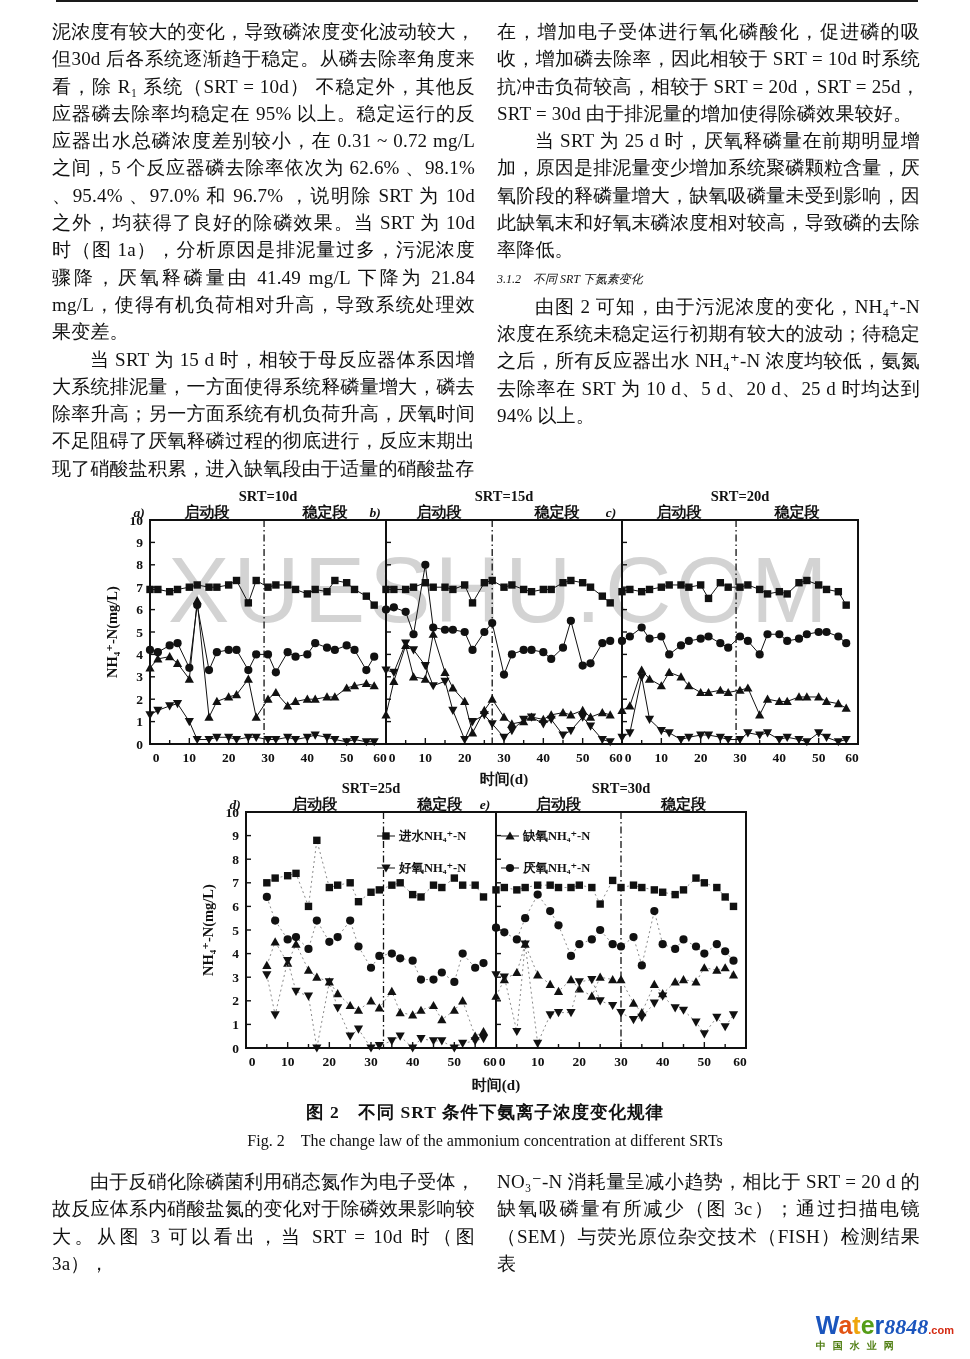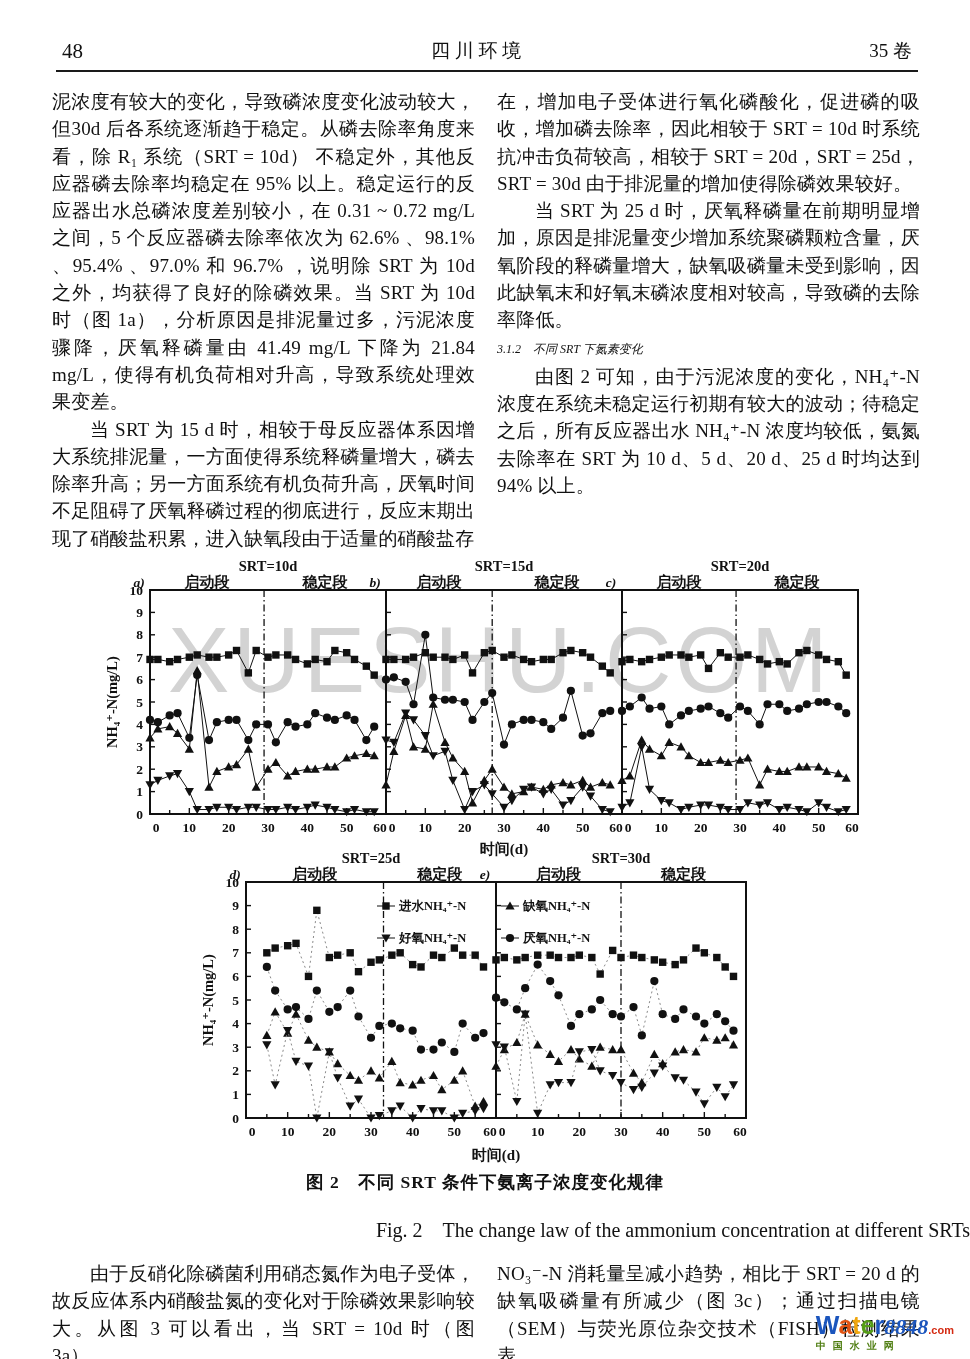--- a/index.html
+++ b/index.html
@@ -25,42 +25,37 @@
   .figure{position:relative; margin-top:6px;}
   .watermark{position:absolute; left:168px; top:50px; z-index:0;
     font-family:"Liberation Sans","DejaVu Sans",sans-serif;
     font-size:92px; font-weight:500; letter-spacing:4px;
     color:#b9b9b9; opacity:.62; white-space:nowrap; pointer-events:none;}
   .chartrow{position:relative; z-index:1; display:block;}
   svg text{font-family:"Liberation Serif","DejaVu Serif",serif;}
   
   .caption{ text-align:center; margin-top:2px;}
   .caption .cn{font-size:17.5px; font-weight:bold; letter-spacing:1px;}
-  .caption .en{font-size:20px; margin-top:23px;text-align:right;}
+  .caption .en{font-size:16px; margin-top:7px;}
   
   .cols.bottom{padding-top:16px;}
   
   .logo{position:absolute; right:16px; bottom:8px; line-height:1.05;
         font-family:"Liberation Sans","DejaVu Sans",sans-serif;}
   .logo .word{font-size:25px; font-weight:bold; letter-spacing:0;}
   .logo .num{font-size:22px; font-weight:bold; font-style:italic; color:#1b55bd;
              font-family:"Liberation Serif","DejaVu Serif",serif;}
   .logo .dotcom{font-size:11px; font-weight:bold; color:#d42a12;}
   .logo .sub{font-size:10px; font-weight:bold; color:#4d7c0f; letter-spacing:7px; margin-top:2px;}
 </style>
 </head>
 <body>
 
 <div class="page">
 
-  <div class="hdr">
-    <span class="pageno">48</span>
-    <span>四 川 环 境</span>
-    <span>35 卷</span>
-  </div>
   <div class="hdr-rule"></div>
 
   <div class="cols">
     <div class="col">
       <p>泥浓度有较大的变化，导致磷浓度变化波动较大，但30d 后各系统逐渐趋于稳定。从磷去除率角度来看，除 R₁ 系统（SRT = 10d） 不稳定外，其他反应器磷去除率均稳定在 95% 以上。稳定运行的反应器出水总磷浓度差别较小，在 0.31 ~ 0.72 mg/L 之间，5 个反应器磷去除率依次为 62.6% 、98.1% 、95.4% 、97.0% 和 96.7% ，说明除 SRT 为 10d 之外，均获得了良好的除磷效果。当 SRT 为 10d 时（图 1a），分析原因是排泥量过多，污泥浓度骤降，厌氧释磷量由 41.49 mg/L 下降为 21.84 mg/L，使得有机负荷相对升高，导致系统处理效果变差。</p>
       <p class="indent">当 SRT 为 15 d 时，相较于母反应器体系因增大系统排泥量，一方面使得系统释磷量增大，磷去除率升高；另一方面系统有机负荷升高，厌氧时间不足阻碍了厌氧释磷过程的彻底进行，反应末期出现了硝酸盐积累，进入缺氧段由于适量的硝酸盐存</p>
     </div>
     <div class="col">
       <p>在，增加电子受体进行氧化磷酸化，促进磷的吸收，增加磷去除率，因此相较于 SRT = 10d 时系统抗冲击负荷较高，相较于 SRT = 20d，SRT = 25d，SRT = 30d 由于排泥量的增加使得除磷效果较好。</p>
       <p class="indent">当 SRT 为 25 d 时，厌氧释磷量在前期明显增加，原因是排泥量变少增加系统聚磷颗粒含量，厌氧阶段的释磷量增大，缺氧吸磷量未受到影响，因此缺氧末和好氧末磷浓度相对较高，导致磷的去除率降低。</p>

